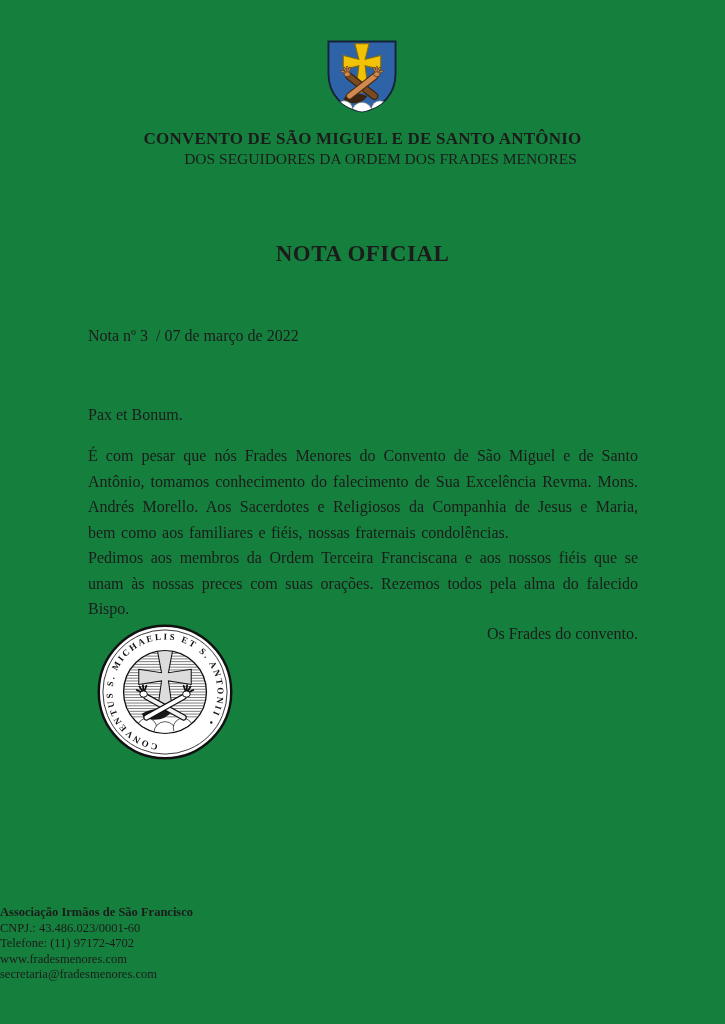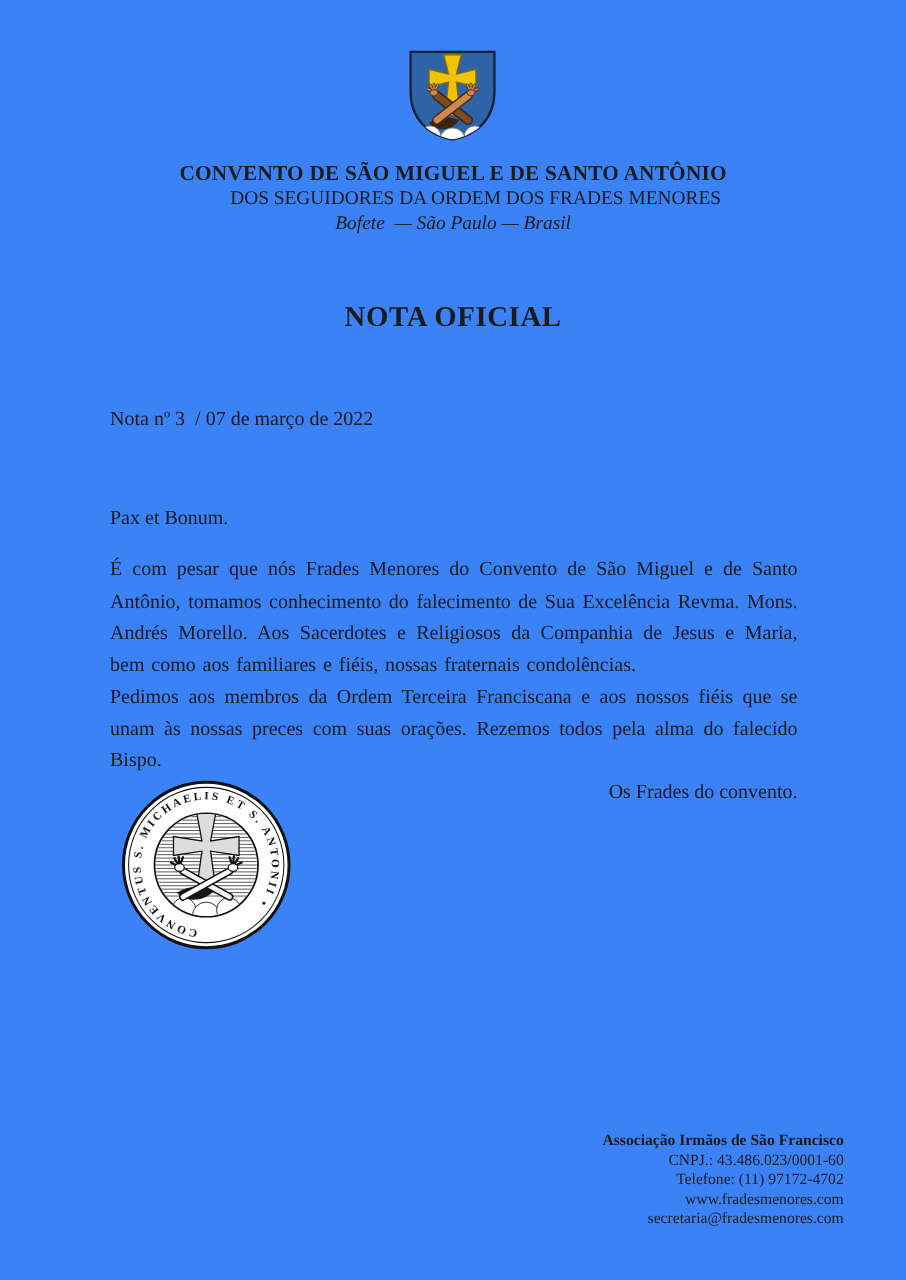--- a/index.html
+++ b/index.html
@@ -1,18 +1,18 @@
 <!DOCTYPE html>
 <html><head>
 <meta charset="utf-8">
 <style>
   html,body { margin:0; padding:0; background:#e9e9e9; }
   .page {
     position:relative; width:725px; height:1024px; margin:0 auto;
-    background:#3b82f6; overflow:hidden;
+    background:#15803d; overflow:hidden;
     font-family:"Liberation Serif", serif; color:#1b1b1b;
   }
   
   .coat-of-arms { position:absolute; left:321px; top:36px; width:82px; height:78px; }
   
   .letterhead { position:absolute; top:128px; left:0; width:725px; text-align:center; }
   .org-name   { font-weight:bold; font-size:17px; line-height:21px; letter-spacing:0.2px; }
   .org-sub    { font-size:15.5px; line-height:20px;padding-left:36px; }
   .addr       { font-style:italic; font-size:15.5px; line-height:19px; white-space:pre-wrap; }
   
@@ -23,21 +23,21 @@
   
   .body-block { position:absolute; top:402px; left:88px; width:550px; font-size:16px; }
   .salutation { margin:0 0 16px 0; line-height:25px; }
   .para { margin:0; text-align:justify; line-height:25.5px; word-spacing:1.5px; }
   
   .signoff { position:absolute; top:625px; left:88px; width:550px; text-align:right; font-size:16px; }
   
   .seal { position:absolute; left:96px; top:623px; width:138px; height:138px; }
   .seal text { font-family:"Liberation Serif", serif; font-weight:bold; }
   
-  .footer { position:absolute; top:905px; left:0; width:675px; text-align:right; }
+  .footer { position:absolute; top:905px; left:0; width:675px; text-align:left; }
   .footer-org  { font-weight:bold; font-size:12.5px; line-height:15.5px; }
   .footer-line { font-size:12.5px; line-height:15.5px; }
 </style>
 </head>
 <body>
 
 <div class="page">
 
   <svg class="coat-of-arms" viewBox="0 0 100 100" xmlns="http://www.w3.org/2000/svg">
     <defs>
@@ -95,21 +95,20 @@
             <line x1="0" y1="0" x2="7" y2="-3"></line>
         </g>
         <ellipse cx="0" cy="1" rx="4" ry="3.2" stroke="#4a2c12" stroke-width="0.9" fill="#d0894e"></ellipse>
       </g>
     </g>
   </svg>
 
   <div class="letterhead">
     <div class="org-name">CONVENTO DE SÃO MIGUEL E DE SANTO ANTÔNIO</div>
     <div class="org-sub">DOS SEGUIDORES DA ORDEM DOS FRADES MENORES</div>
-    <div class="addr">Bofete  — São Paulo — Brasil</div>
   </div>
 
   <div class="doc-title">NOTA OFICIAL</div>
 
   <div class="note-line">Nota nº 3  / 07 de março de 2022</div>
 
   <div class="body-block">
     <p class="salutation">Pax et Bonum.</p>
     <p class="para">É com pesar que nós Frades Menores do Convento de São Miguel e de Santo Antônio, tomamos conhecimento do falecimento de Sua Excelência Revma. Mons. Andrés Morello. Aos Sacerdotes e Religiosos da Companhia de Jesus e Maria, bem como aos familiares e fiéis, nossas fraternais condolências.</p>
     <p class="para">Pedimos aos membros da Ordem Terceira Franciscana e aos nossos fiéis que se unam às nossas preces com suas orações. Rezemos todos pela alma do falecido Bispo.</p>

